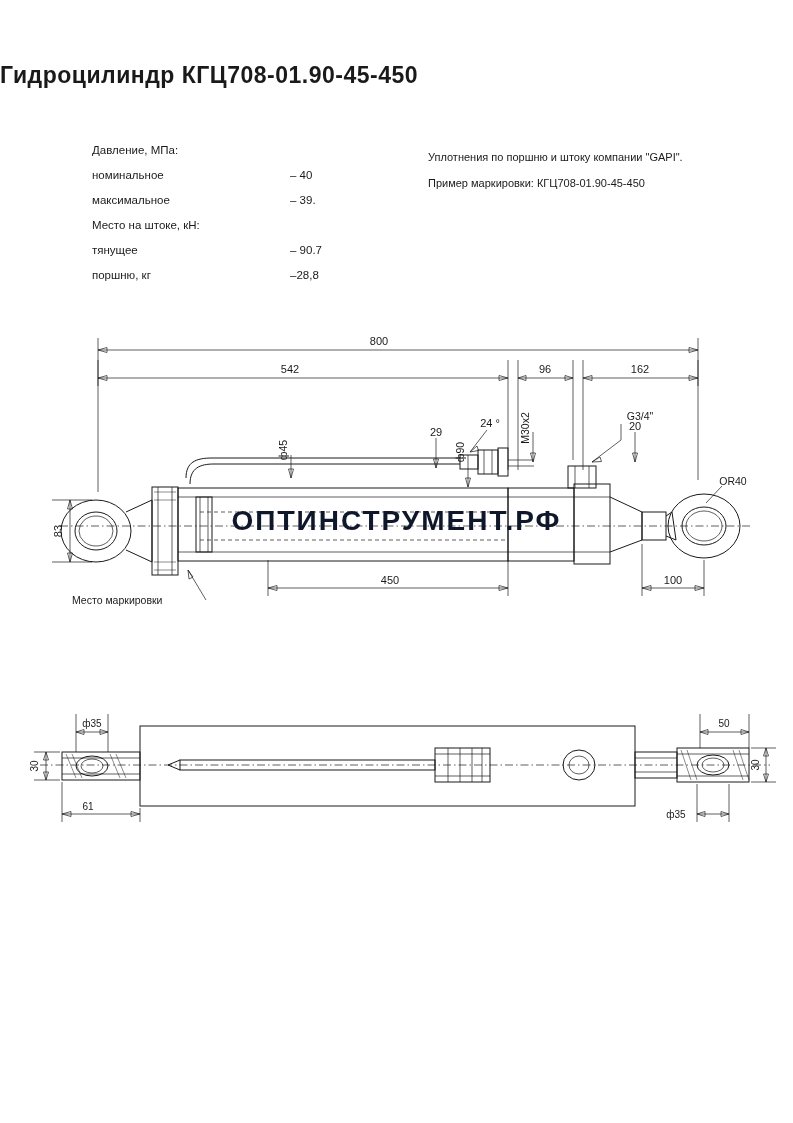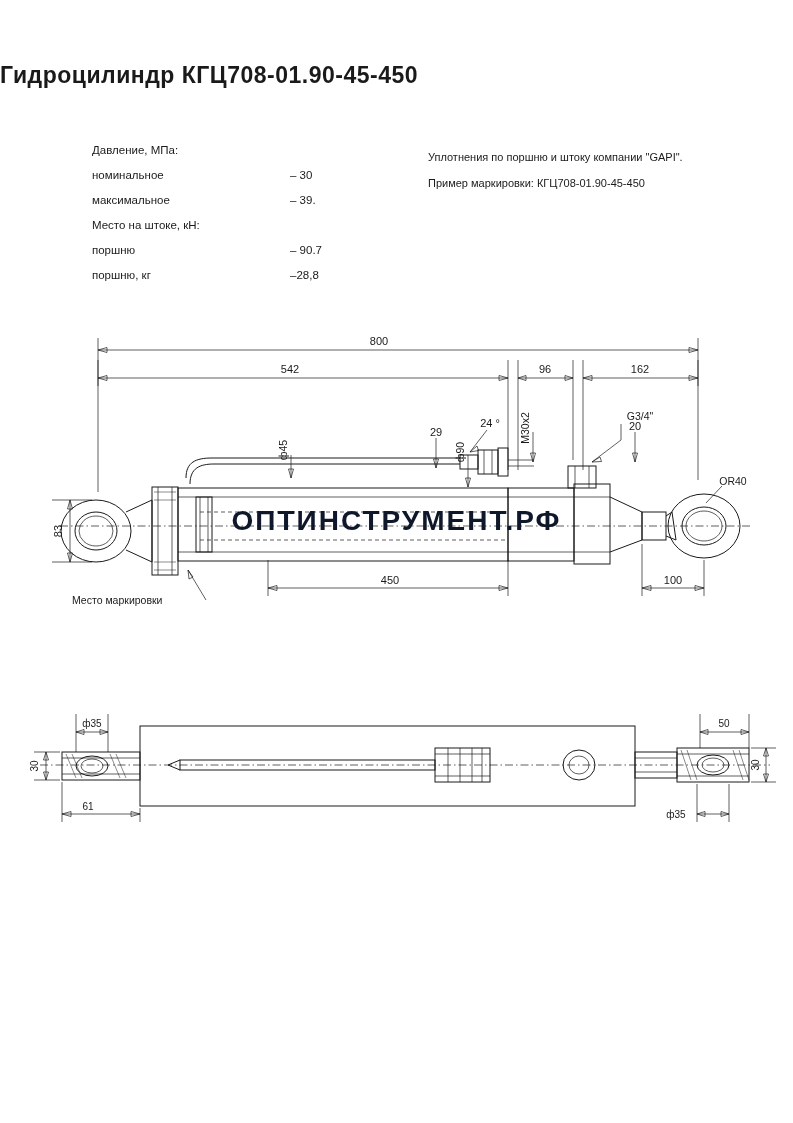--- a/index.html
+++ b/index.html
@@ -99,32 +99,32 @@
 
   <div id="title">Гидроцилиндр КГЦ708-01.90-45-450</div>
 
   <div class="specs">
     <div class="spec-row">
       <span class="spec-label">Давление, МПа:</span>
       <span class="spec-value"></span>
     </div>
     <div class="spec-row">
       <span class="spec-label">номинальное</span>
-      <span class="spec-value">– 30</span>
+      <span class="spec-value">– 40</span>
     </div>
     <div class="spec-row">
       <span class="spec-label">максимальное</span>
       <span class="spec-value">– 39.</span>
     </div>
     <div class="spec-row">
       <span class="spec-label">Место на штоке, кН:</span>
       <span class="spec-value"></span>
     </div>
     <div class="spec-row">
-      <span class="spec-label">поршню</span>
+      <span class="spec-label">тянущее</span>
       <span class="spec-value">– 90.7</span>
     </div>
     <div class="spec-row">
       <span class="spec-label">поршню, кг</span>
       <span class="spec-value">–28,8</span>
     </div>
   </div>
 
   <div class="notes">
     <div class="note-line">Уплотнения по поршню и штоку компании "GAPI".</div>

